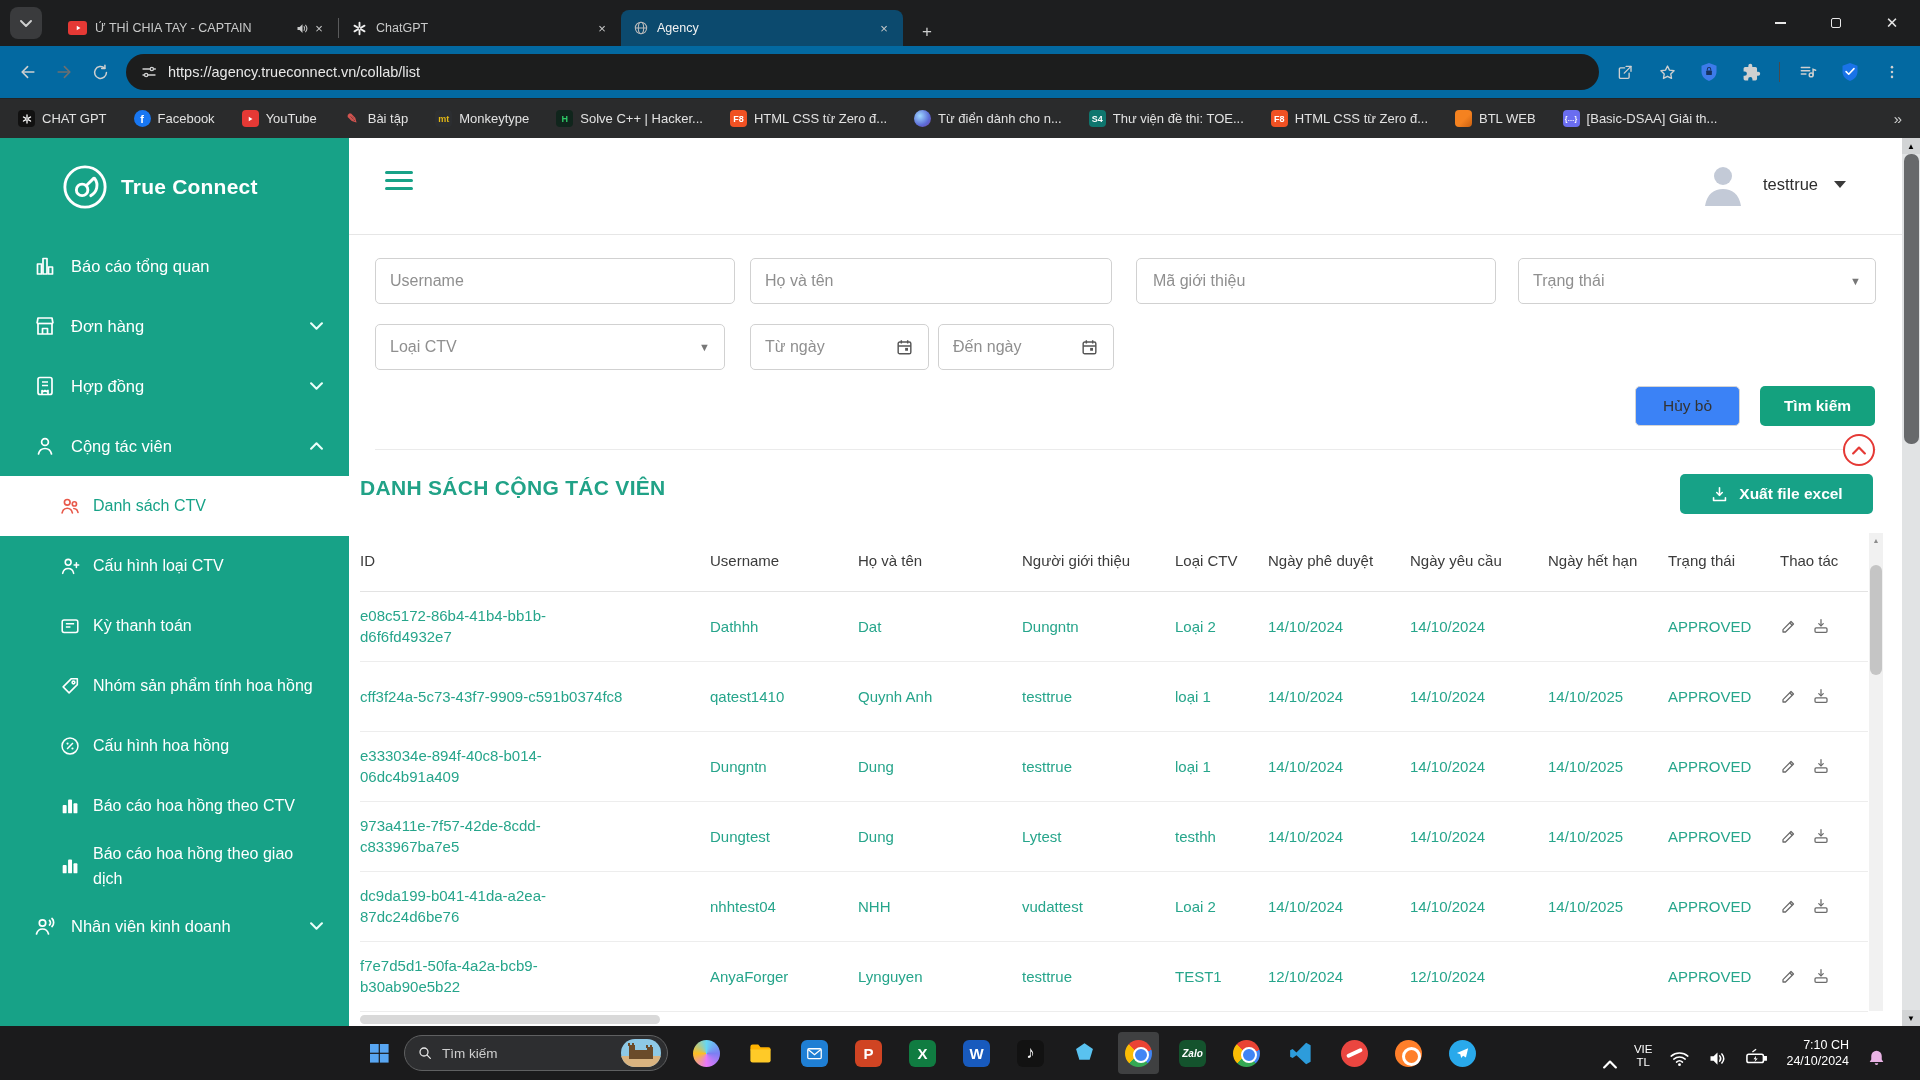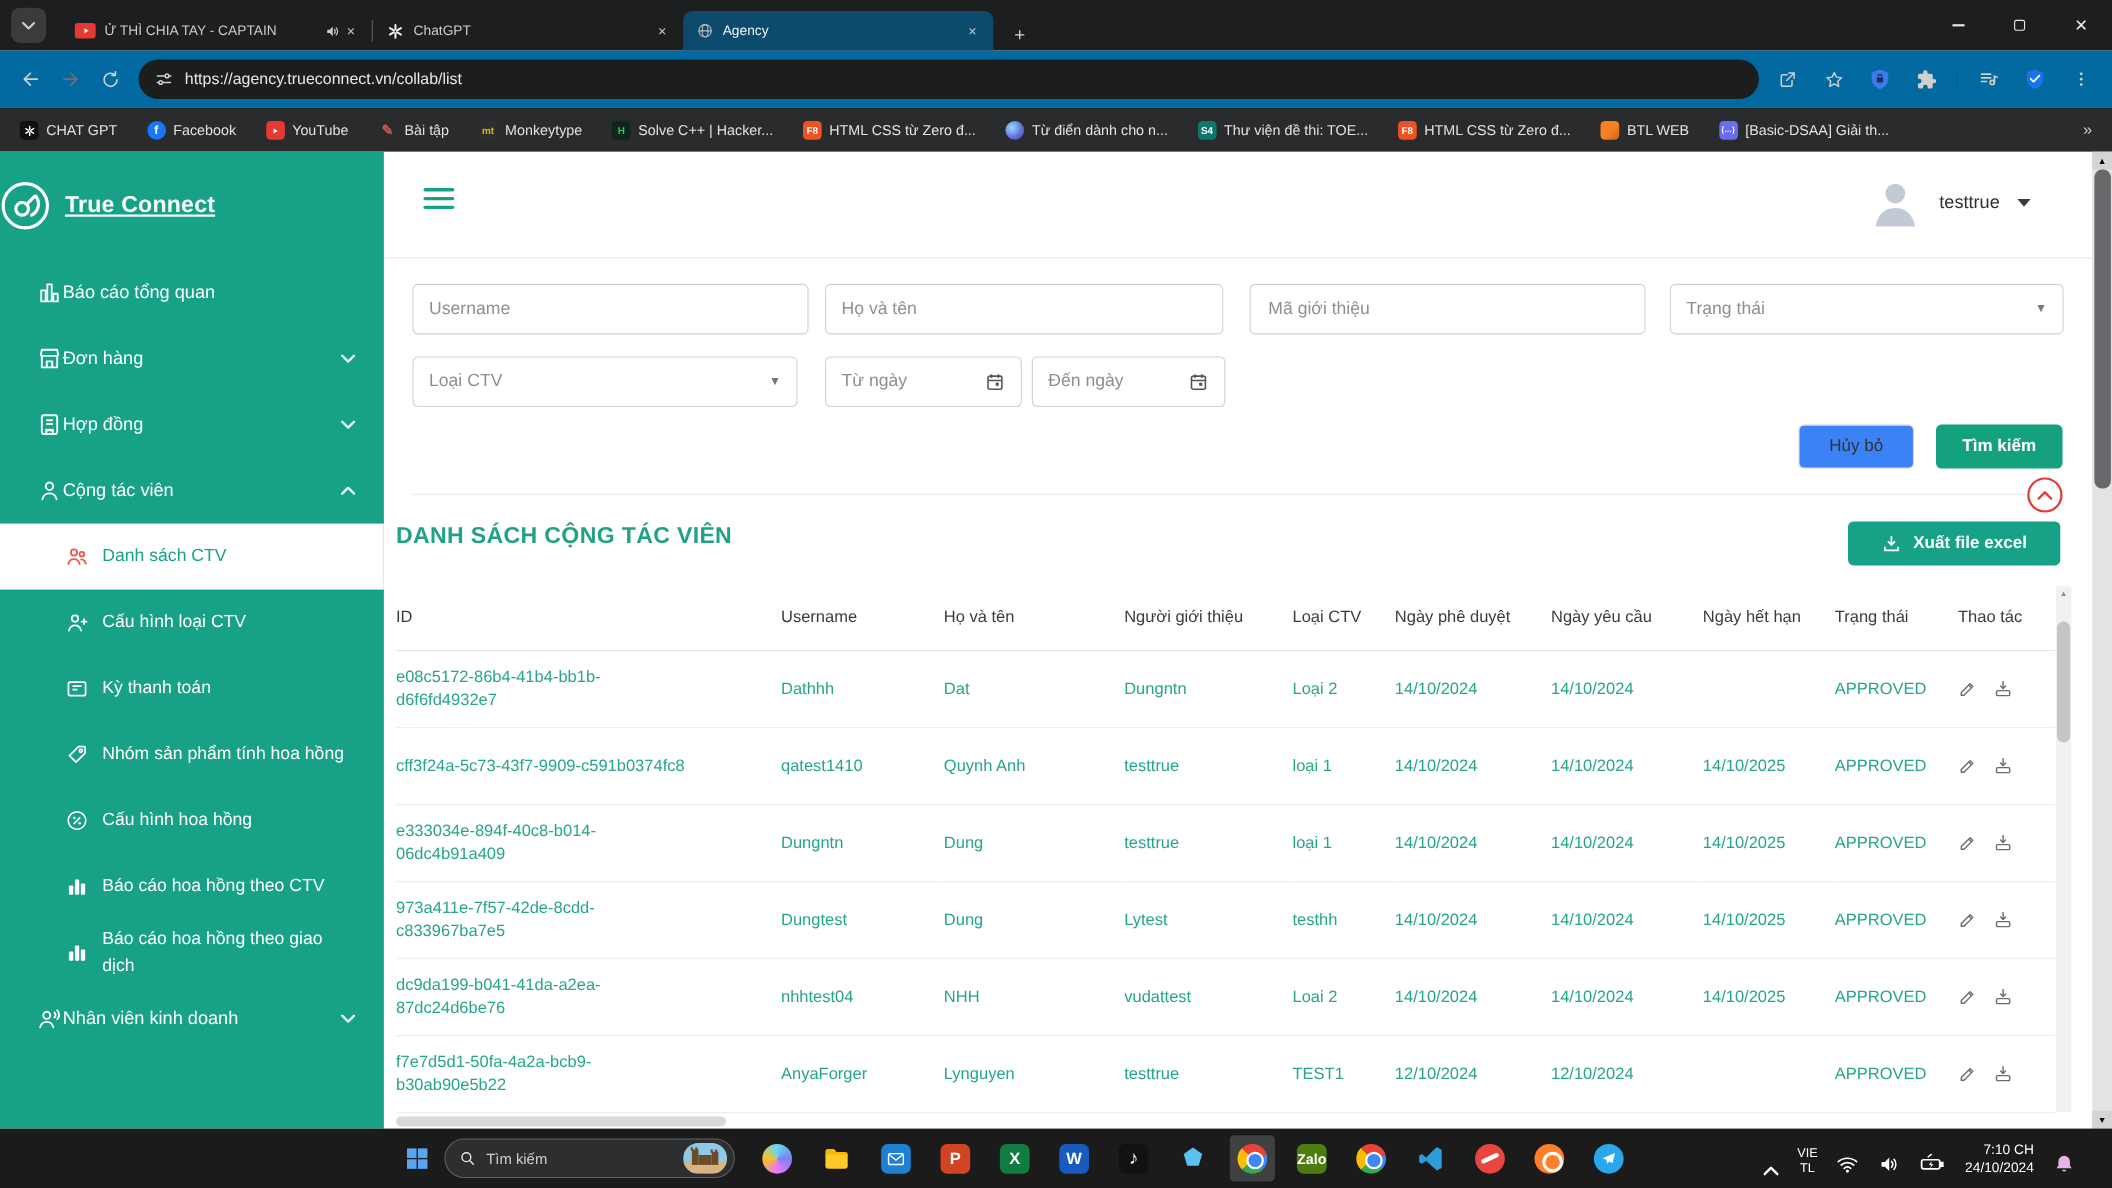--- a/index.html
+++ b/index.html
@@ -55,24 +55,24 @@
   .page { position:absolute; top:138px; left:0; width:1902px; height:888px; background:#fff; }
   .page-scrollbar { position:absolute; top:138px; right:0; width:18px; height:888px; background:#e1e3e4; }
   .ps-arrow { width:18px; height:16px; display:flex; align-items:center; justify-content:center; color:#54565
 
 7; font-size:8px; background:#d2d4d5; cursor:pointer; }
   .ps-thumb { position:absolute; top:16px; left:1.5px; width:15px; height:290px; background:#67696b; border-radius:7px; cursor:pointer; }
   .ps-arrow.bottom { position:absolute; bottom:0; }
 
   
   .sidebar { position:absolute; left:0; top:0; width:349px; height:888px; background:#17a287; color:#fff; overflow:hidden; }
-  .side-logo { height:98px; display:flex; align-items:center; gap:13px;text-decoration:underline; }
+  .side-logo { height:98px; display:flex; align-items:center; padding-left:62px; gap:13px; }
   .logo-mark { width:46px; height:46px; }
   .logo-text { font-size:21px; font-weight:bold; letter-spacing:.2px; }
-  .mi { height:60px; display:flex; align-items:center; padding:0 26px 0 33px; 
+  .mi { height:60px; display:flex; align-items:center; padding:0 26px 0 33px; gap:14px;
     font-size:16.5px; cursor:pointer; }
   .mi .mic { width:24px; height:24px; color:#fff; }
   .mi .chev { margin-left:auto; width:13px; height:8px; color:#eafff9; }
   .chev.up { transform:rotate(180deg); }
   .mi.sub { padding-left:59px; font-size:16px; gap:12px; }
   .mi.sub .mic { width:22px; height:22px; }
   .mi.active { background:#fff; color:#17a287; }
   .mi.active .mic { color:#e8594a; }
   .mi .two-line { line-height:25px; }
 
@@ -980,21 +980,21 @@
       </div>
     <div class="tb-slot">
         <svg class="ic" width="27" height="27">
           <use href="#i-gem"></use>
         </svg>
       </div>
     <div class="tb-slot focused">
         <span class="circ chrome-ball"></span>
       </div>
     <div class="tb-slot">
-        <span class="sq" style="background:#4d7c0f;font-size:13px;">Zalo</span>
+        <span class="sq" style="background:#14532d;font-size:10px;font-style:italic">Zalo</span>
       </div>
     <div class="tb-slot">
         <span class="circ chrome-ball"></span>
       </div>
     <div class="tb-slot">
         <svg class="ic" width="27" height="27">
           <use href="#i-vscode"></use>
         </svg>
       </div>
     <div class="tb-slot">

